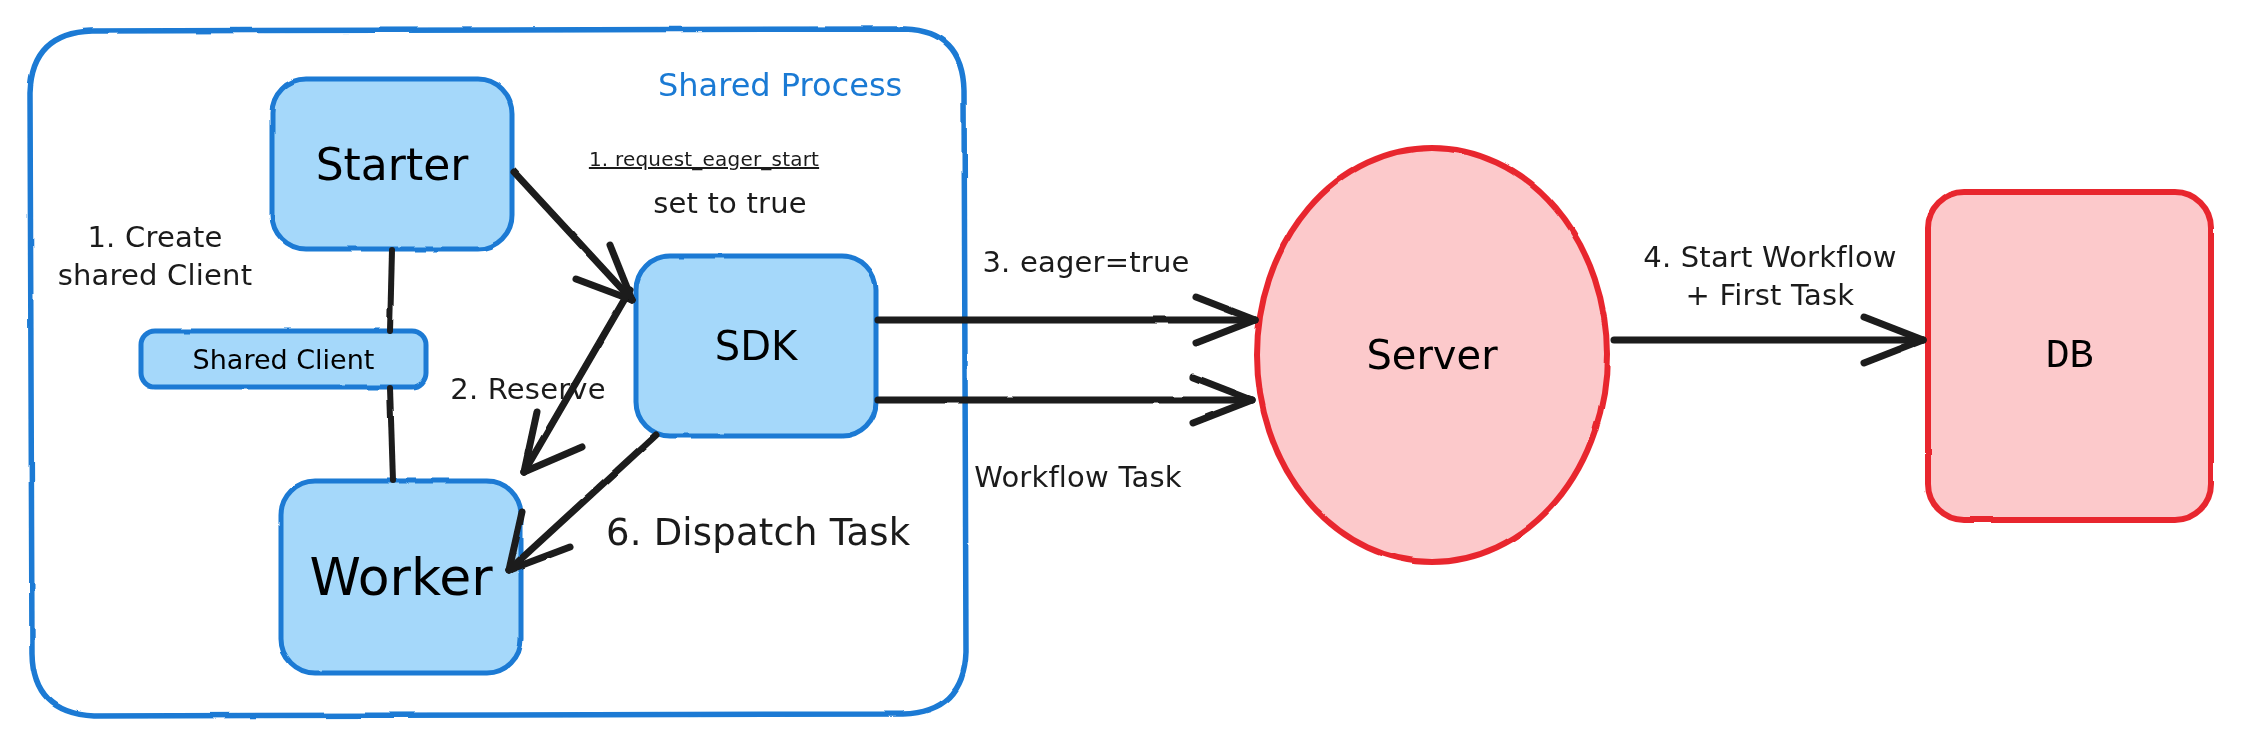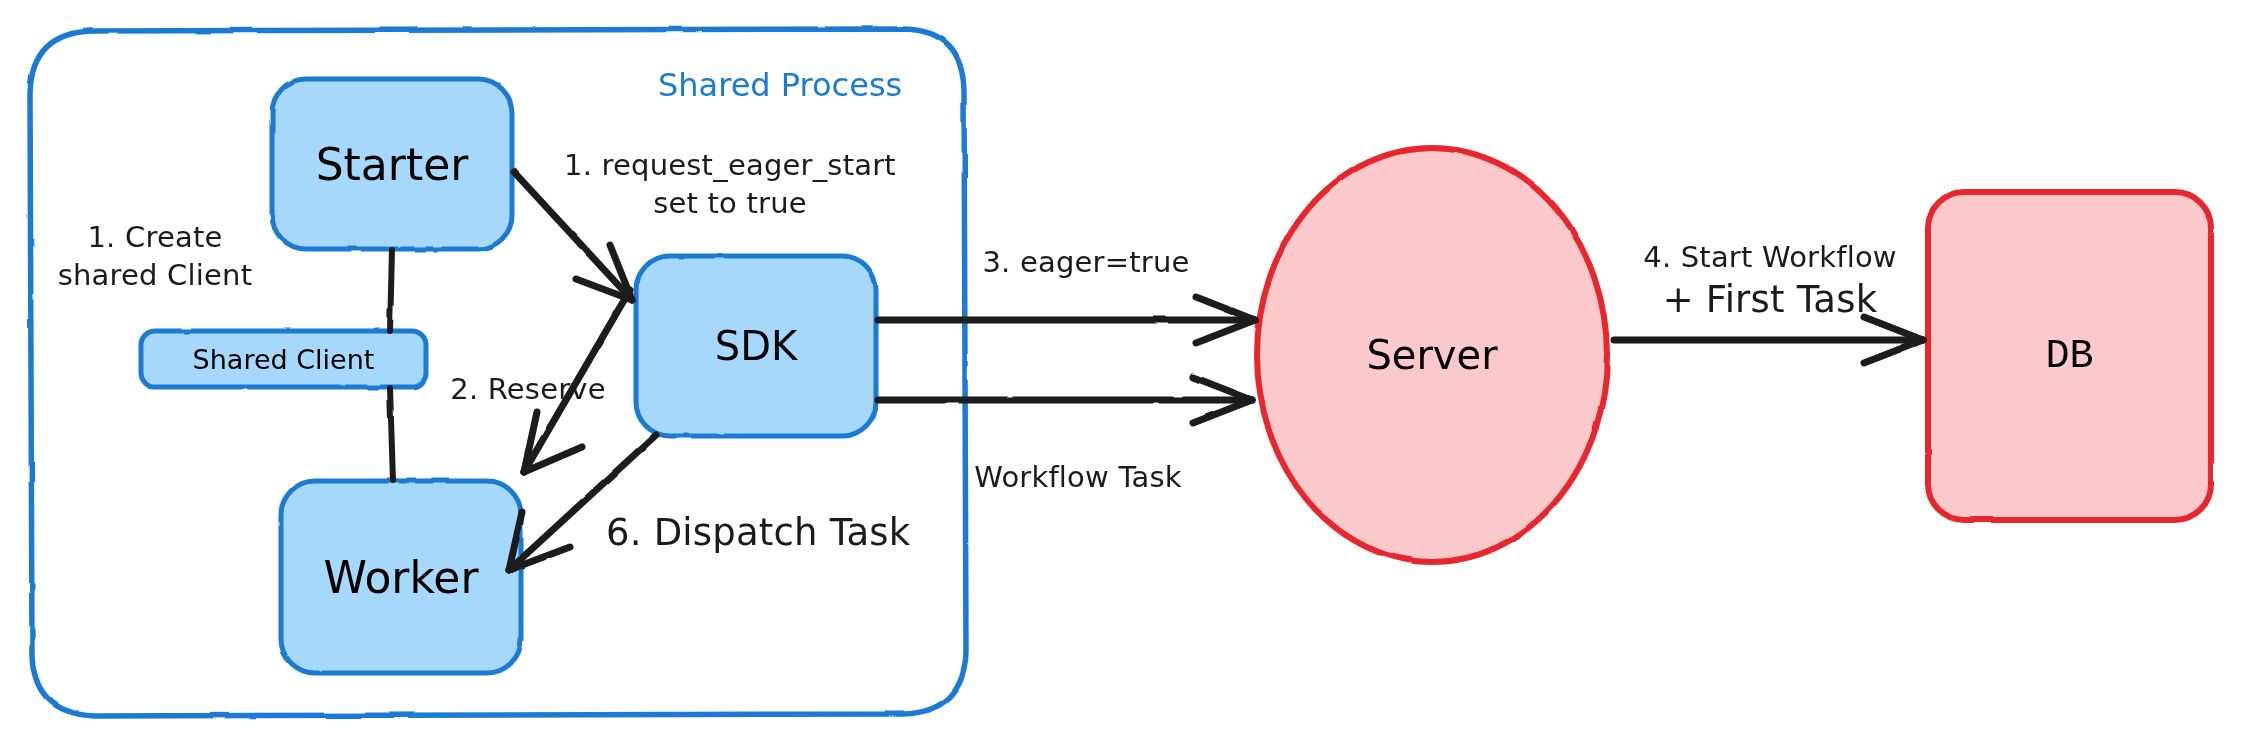--- a/index.html
+++ b/index.html
@@ -143,38 +143,38 @@
 
     </g>
   </svg>
 
   <div class="grp-title" style="left:658px;top:58px;font-size:32px;">Shared Process</div>
 
   <div class="node-text" style="left:272px;top:79px;width:240px;height:170px;font-size:44px;">Starter</div>
 
   <div class="node-text" style="left:141px;top:331px;width:285px;height:56px;font-size:27px;">Shared Client</div>
 
-  <div class="node-text" style="left:281px;top:481px;width:240px;height:192px;font-size:44px;">Worker</div>
+  <div class="node-text" style="left:281px;top:481px;width:240px;height:192px;font-size:52px;">Worker</div>
 
   <div class="node-text" style="left:1257px;top:148px;width:350px;height:414px;font-size:40px;">Server</div>
 
   <div class="node-text" style="left:636px;top:256px;width:240px;height:180px;font-size:40px;">SDK</div>
 
   <div class="node-text" style="left:1928px;top:192px;width:283px;height:328px;font-size:40px;font-family:Liberation Mono, monospace;">DB</div>
 
   <div class="lbl" style="left:30px;top:220px;width:250px;font-size:29px;">1. Create</div>
   <div class="lbl" style="left:14px;top:258px;width:282px;font-size:29px;">shared Client</div>
 
-  <div class="lbl" style="left:530px;top:148px;width:400px;font-size:29px;">1. request_eager_start</div>
+  <div class="lbl" style="left:504px;top:148px;width:400px;font-size:20px;text-decoration:underline;">1. request_eager_start</div>
   <div class="lbl" style="left:530px;top:186px;width:400px;font-size:29px;text-align:center;">set to true</div>
 
   <div class="lbl" style="left:418px;top:372px;width:220px;font-size:29px;">2. Reserve</div>
 
   <div class="lbl" style="left:606px;top:511px;width:300px;font-size:37px;">6. Dispatch Task</div>
 
   <div class="lbl" style="left:946px;top:245px;width:280px;font-size:29px;">3. eager=true</div>
 
   <div class="lbl" style="left:938px;top:460px;width:280px;font-size:29px;">Workflow Task</div>
 
   <div class="lbl" style="left:1600px;top:240px;width:340px;font-size:29px;">4. Start Workflow</div>
-  <div class="lbl" style="left:1600px;top:278px;width:340px;font-size:37px;">+ First Task</div>
+  <div class="lbl" style="left:1600px;top:278px;width:340px;font-size:29px;">+ First Task</div>
 
 </div>
 
 </body></html>

